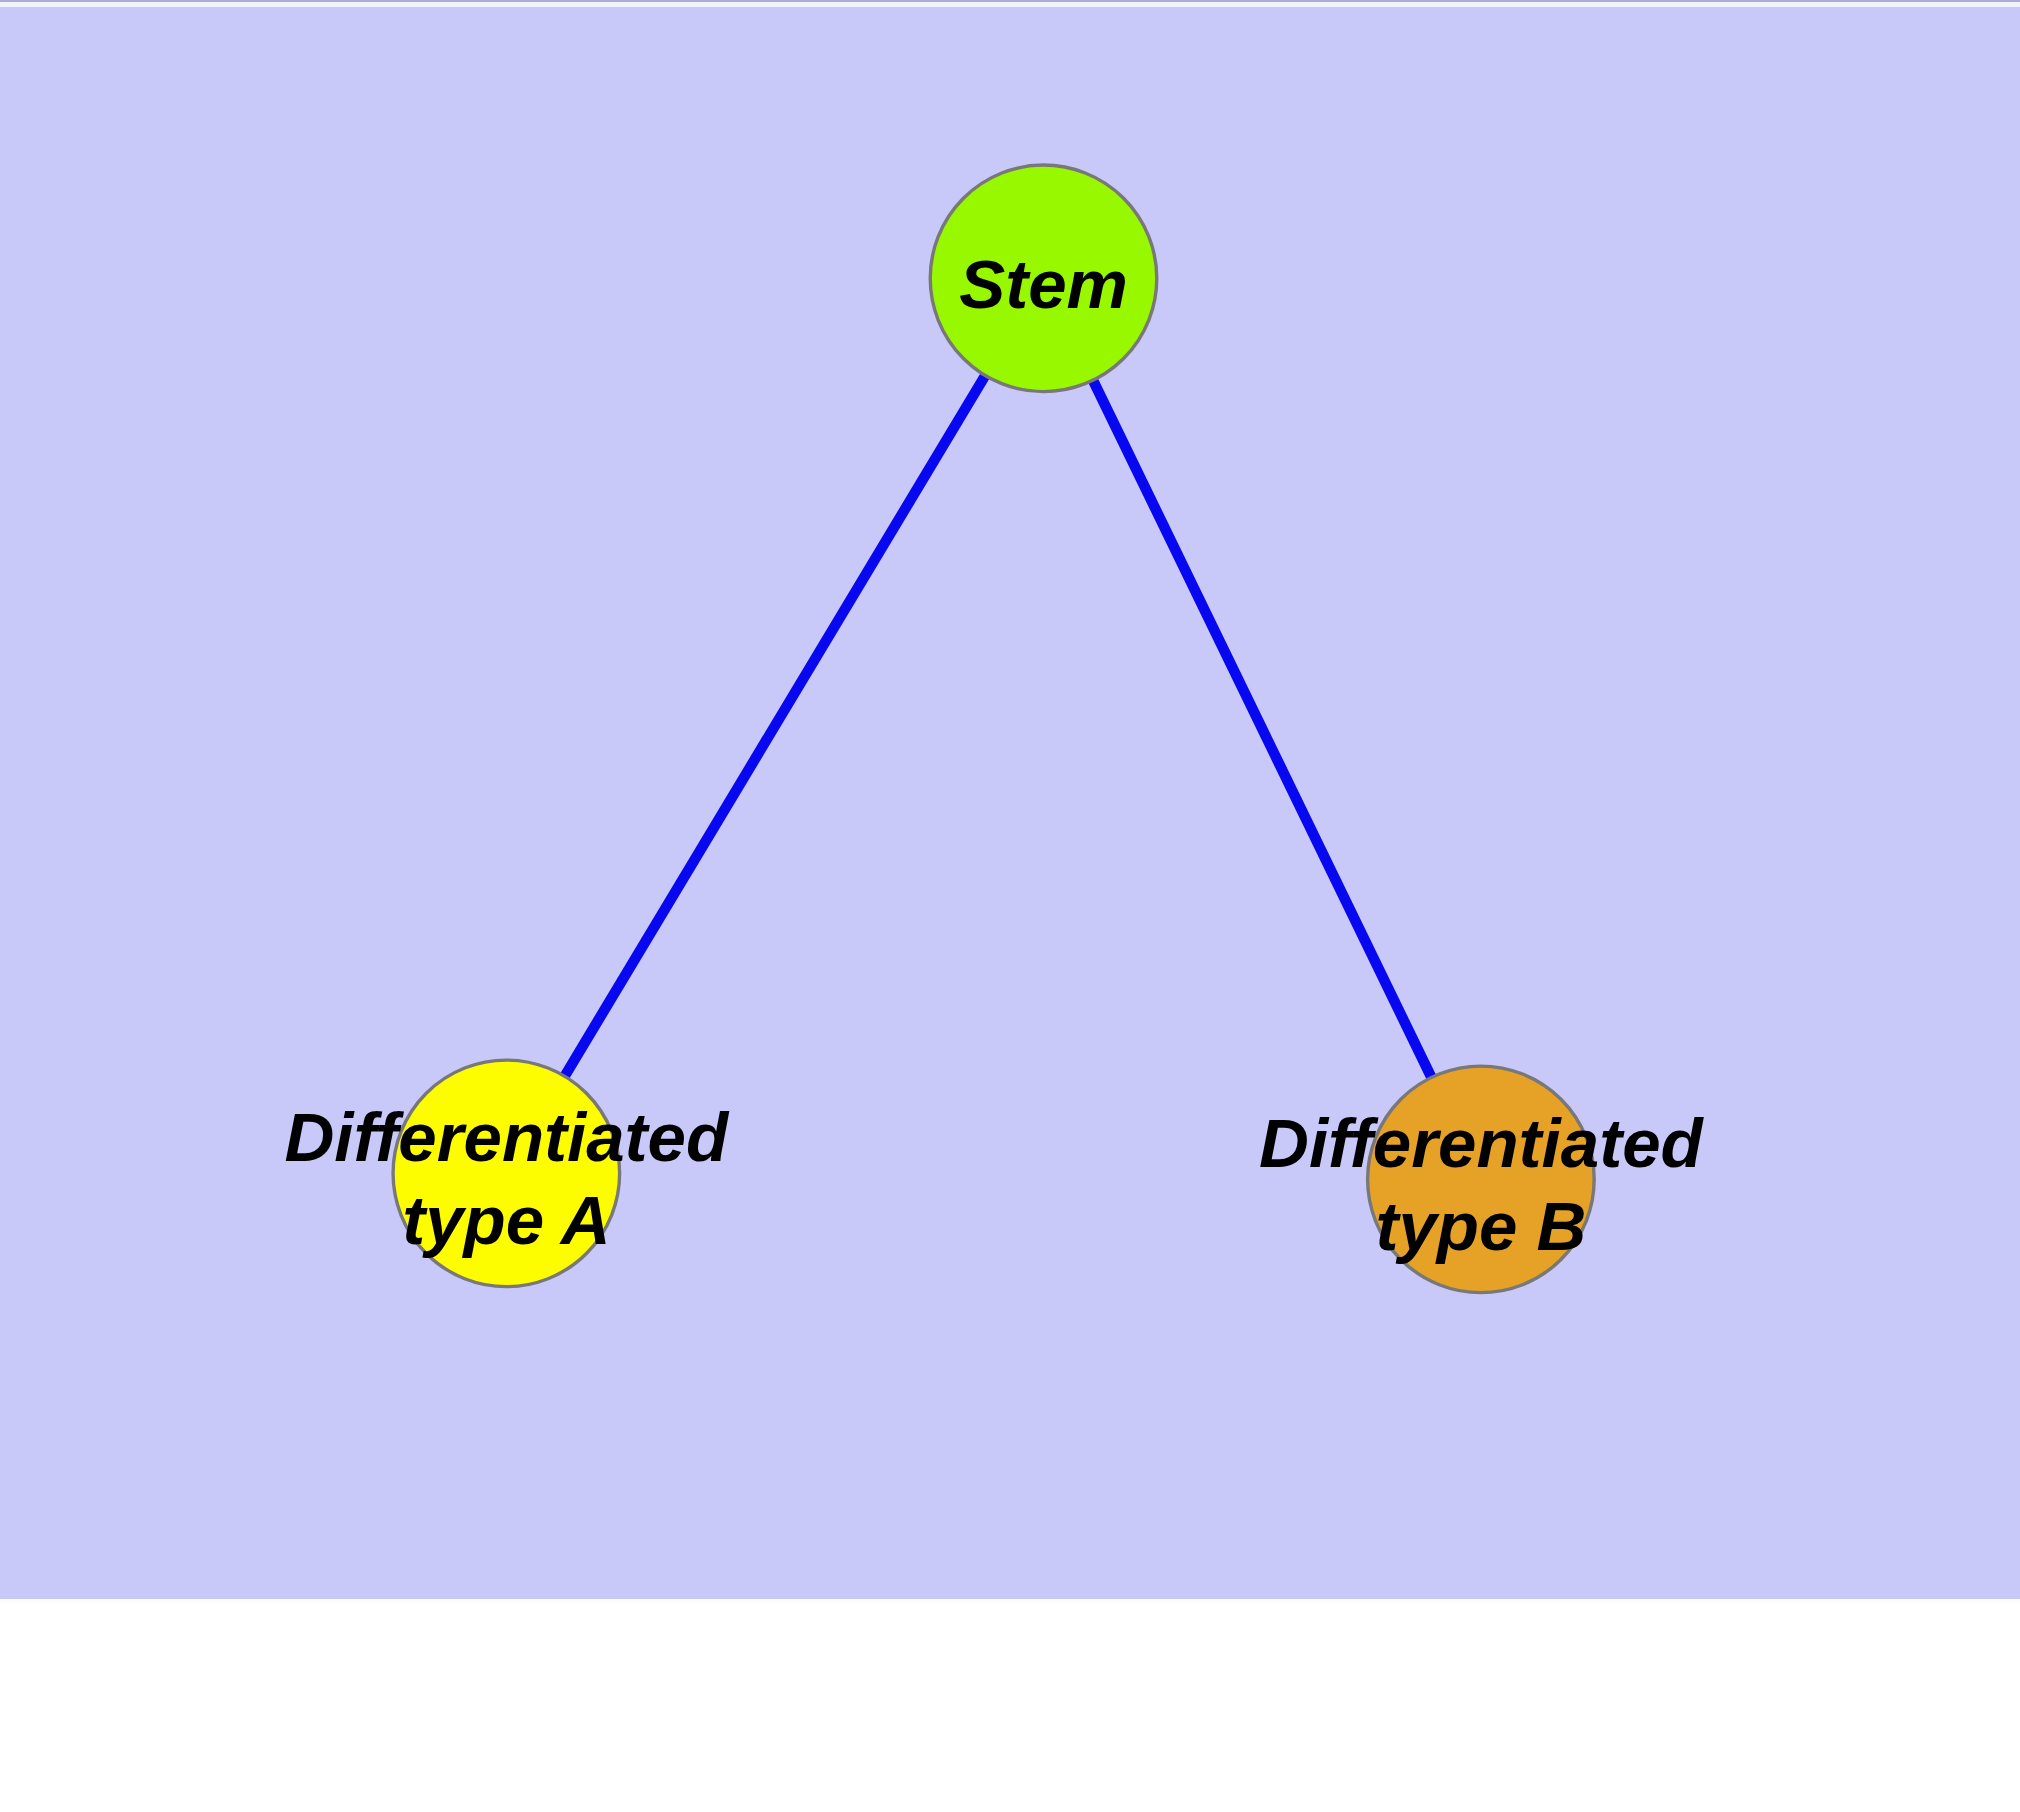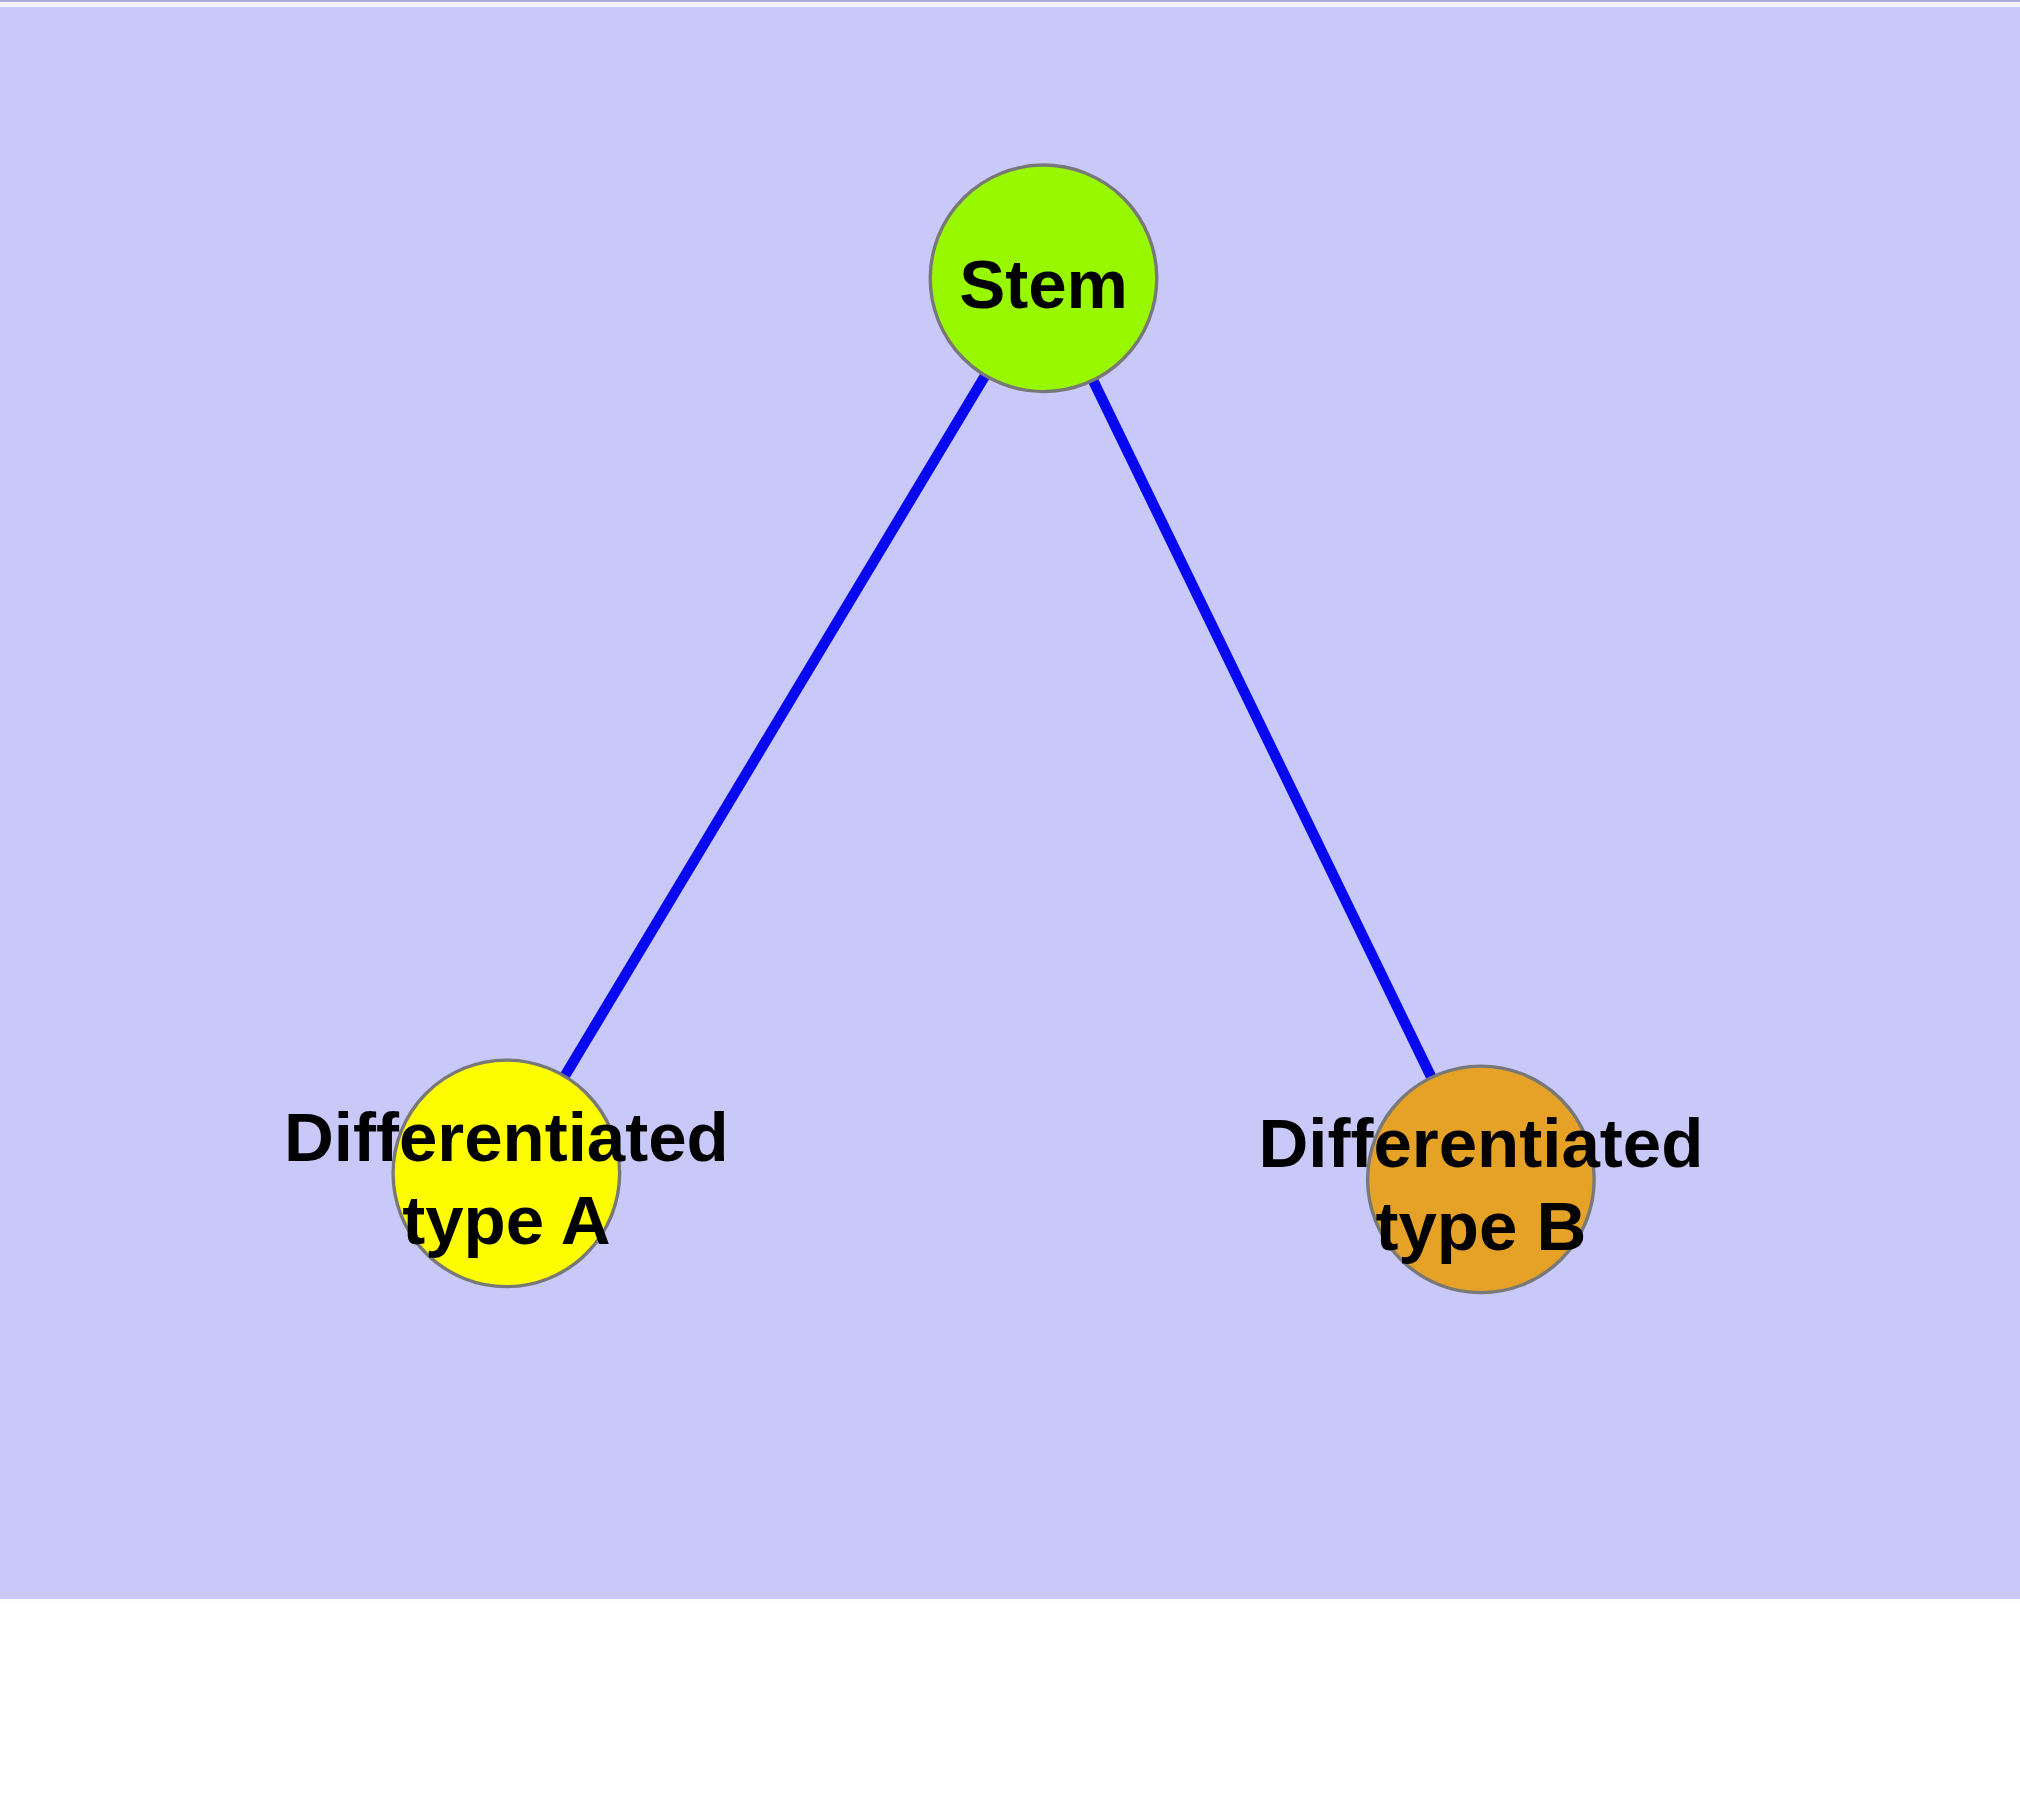--- a/index.html
+++ b/index.html
@@ -7,20 +7,21 @@
     padding: 0;
     width: 2021px;
     height: 1812px;
     overflow: hidden;
     font-family: "Liberation Sans", "DejaVu Sans", sans-serif;
   }
   .stage {
     position: relative;
     width: 2021px;
     height: 1604px;
+    font-style: italic;
   }
   .diagram-svg {
     position: absolute;
     inset: 0;
     width: 100%;
     height: 100%;
     display: block;
   }
   .edge-strip {
     position: absolute;

